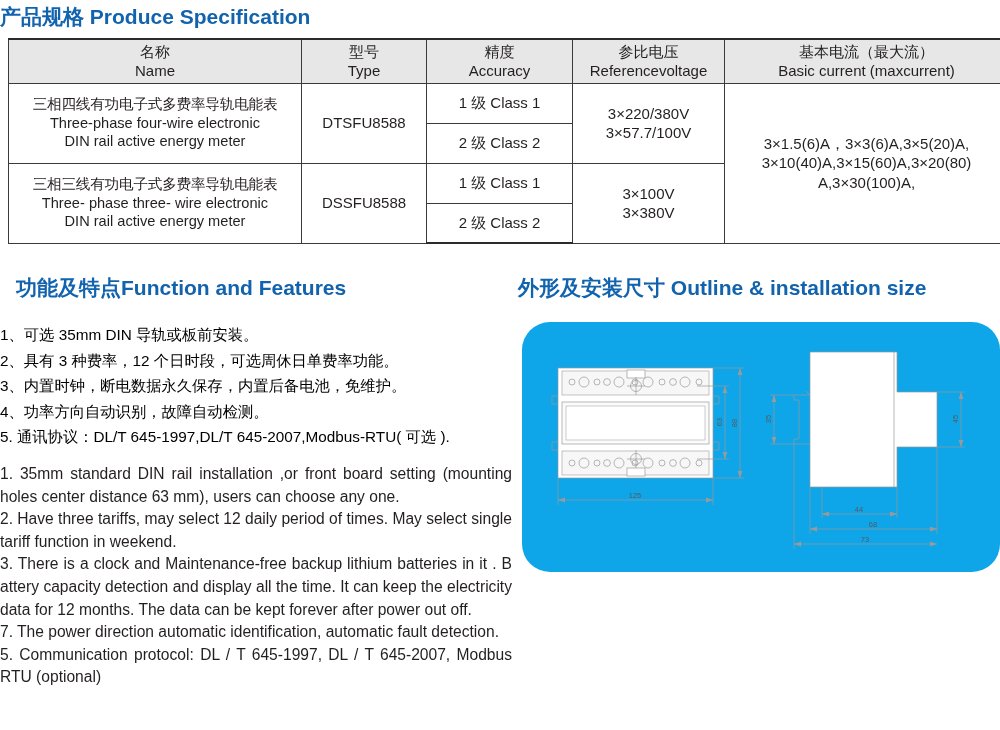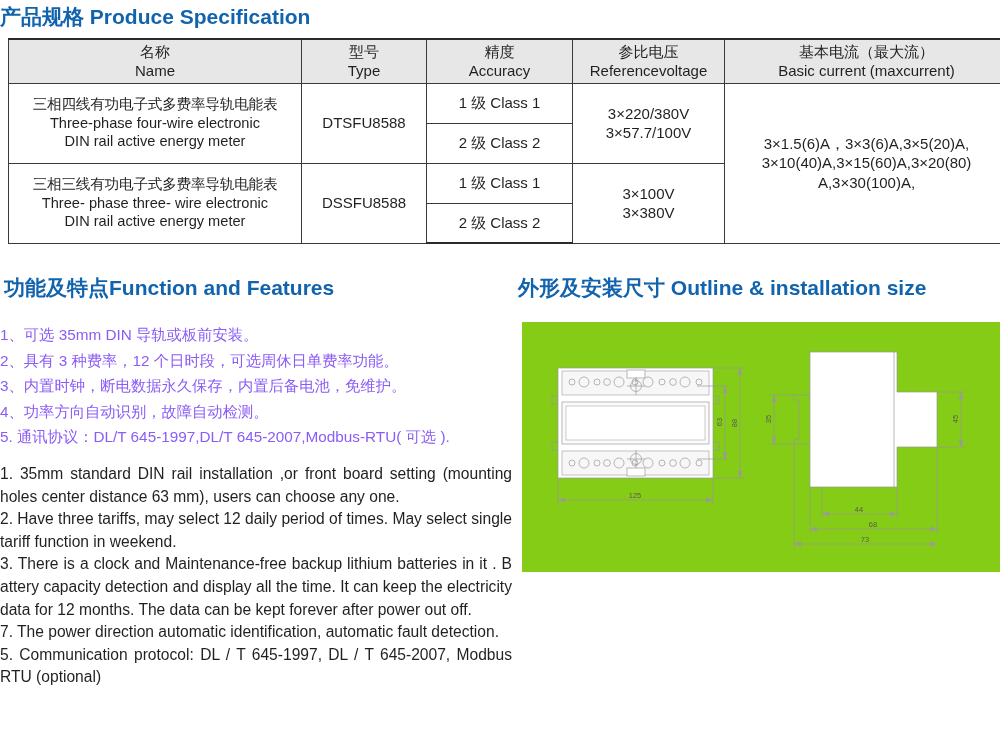--- a/index.html
+++ b/index.html
@@ -15,21 +15,21 @@
 
   
   .sec-head {
     color: #1263ad;
     font-size: 21px;
     font-weight: bold;
     letter-spacing: 0px;
     white-space: nowrap;
   }
   #title-spec { position: absolute; left: 0px;  top: 3px; }
-  #head-func  { position: absolute; left: 4px;  top: 274px; }
+  #head-func  { position: absolute; left: 16px;  top: 274px; }
   #head-outline { position: absolute; left: 518px; top: 274px; }
 
   
   .spec-table {
     position: absolute; left: 8px; top: 38px;
     width: 1000px;
     border-collapse: collapse;
     table-layout: fixed;
   }
   .spec-table td, .spec-table th {
@@ -65,41 +65,42 @@
   .cur-cell  { font-size: 14.6px; line-height: 1.5; padding: 2px 6px; }
   .spec-table tbody tr.sep-top td { border-top: 1px solid #3a3a3a; }
   .lastrow td { border-bottom: 2px solid #2b2b2b; }
 
   
   .features-cn {
     position: absolute; left: 0px; top: 322px;
     width: 512px;
     font-size: 15.3px;
     line-height: 25.6px;
-    color: #8b5cf6;
+    color: #000000;
   }
   .features-cn p { margin: 0; white-space: nowrap; }
 
   .features-en {
     position: absolute; left: 0px; top: 455px;
     width: 512px;
     font-size: 15.6px;
     line-height: 22.6px;
     color: #231f20;
     margin-top: 8px;
   }
   .features-en p { margin: 0 0 0 0; text-align: justify; }
   .features-en p.just { text-align: justify; text-align-last: left; }
 
   
   .draw-panel {
     position: absolute;
     left: 522px; top: 322px;
     width: 478px; height: 250px;
-    background: #84cc16;
+    background: #0ea5e9;
+    border-radius: 28px;
   }
   .draw-panel svg { display: block; }
   .dim-text {
     font-family: "Liberation Sans", "DejaVu Sans", sans-serif;
     font-size: 7.5px;
     fill: #5a5a5a;
   }
 </style>
 </head>
 <body>

